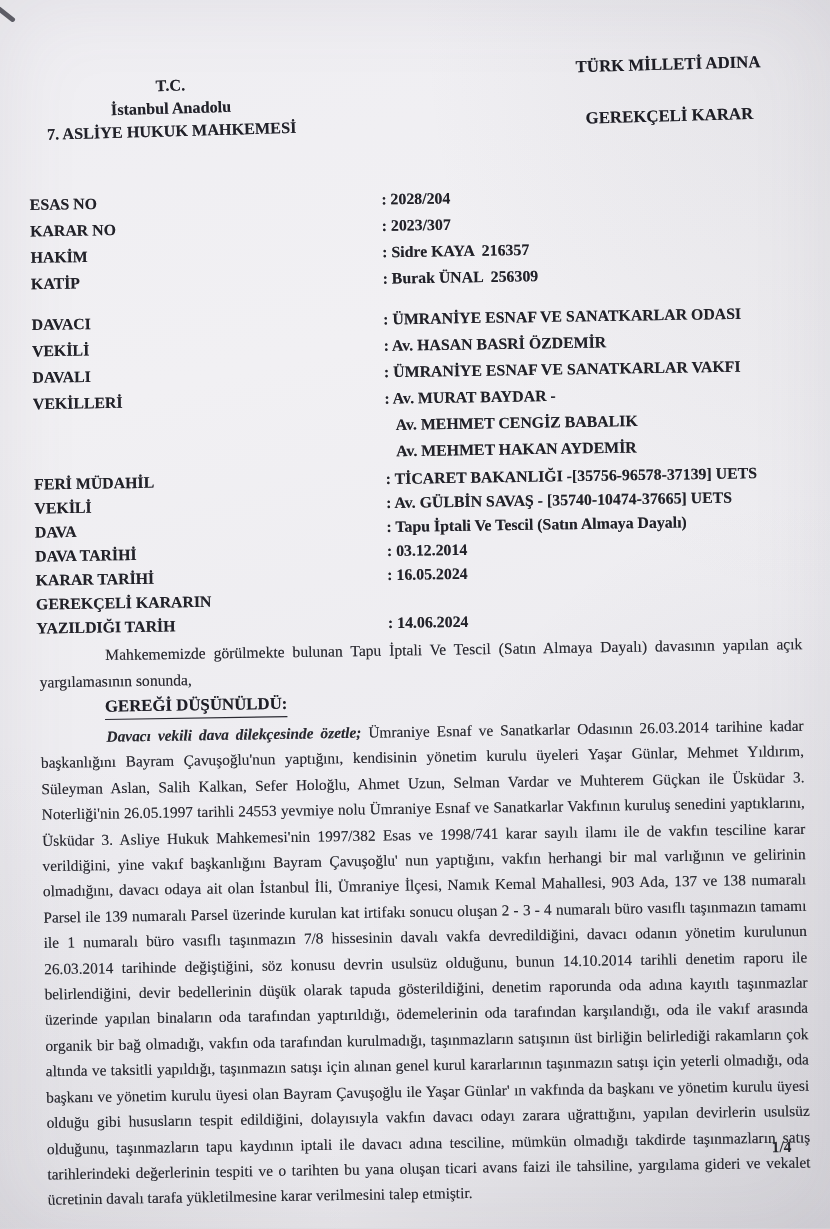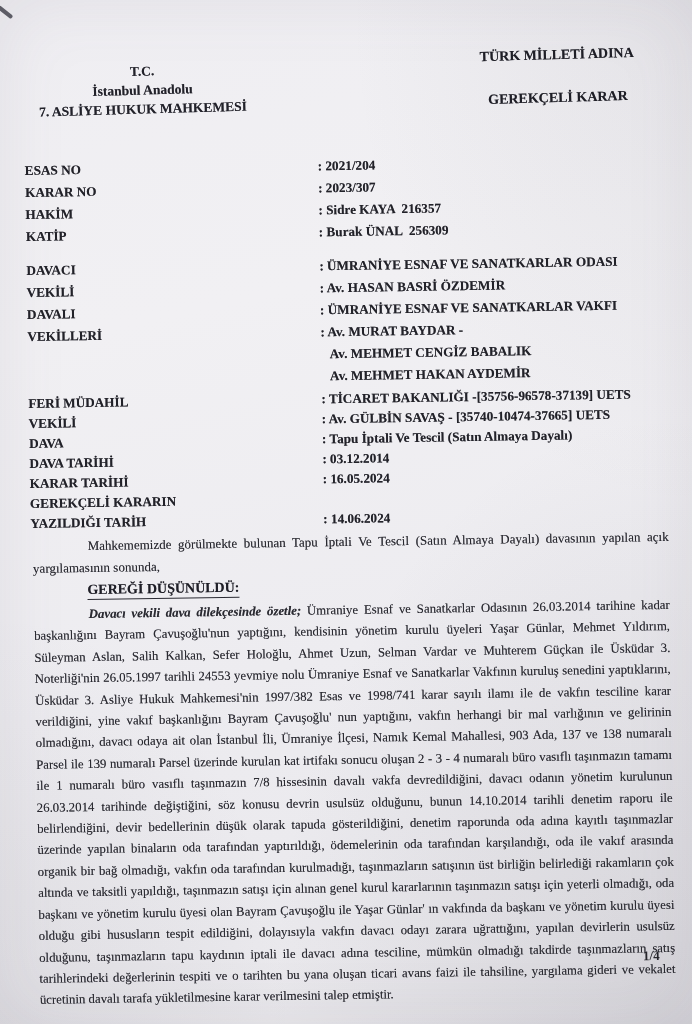--- a/index.html
+++ b/index.html
@@ -106,21 +106,21 @@
       </div>
       <div class="header-right">
         <div class="gap">TÜRK MİLLETİ ADINA</div>
         <div>GEREKÇELİ KARAR</div>
       </div>
     </div>
 
     <div class="fields group1">
       <div class="row">
         <span class="label">ESAS NO</span>
-        <span class="value">: 2021/204</span>
+        <span class="value">: 2028/204</span>
       </div>
       <div class="row">
         <span class="label">KARAR NO</span>
         <span class="value">: 2023/307</span>
       </div>
       <div class="row">
         <span class="label">HAKİM</span>
         <span class="value">: Sidre KAYA  216357</span>
       </div>
       <div class="row">

